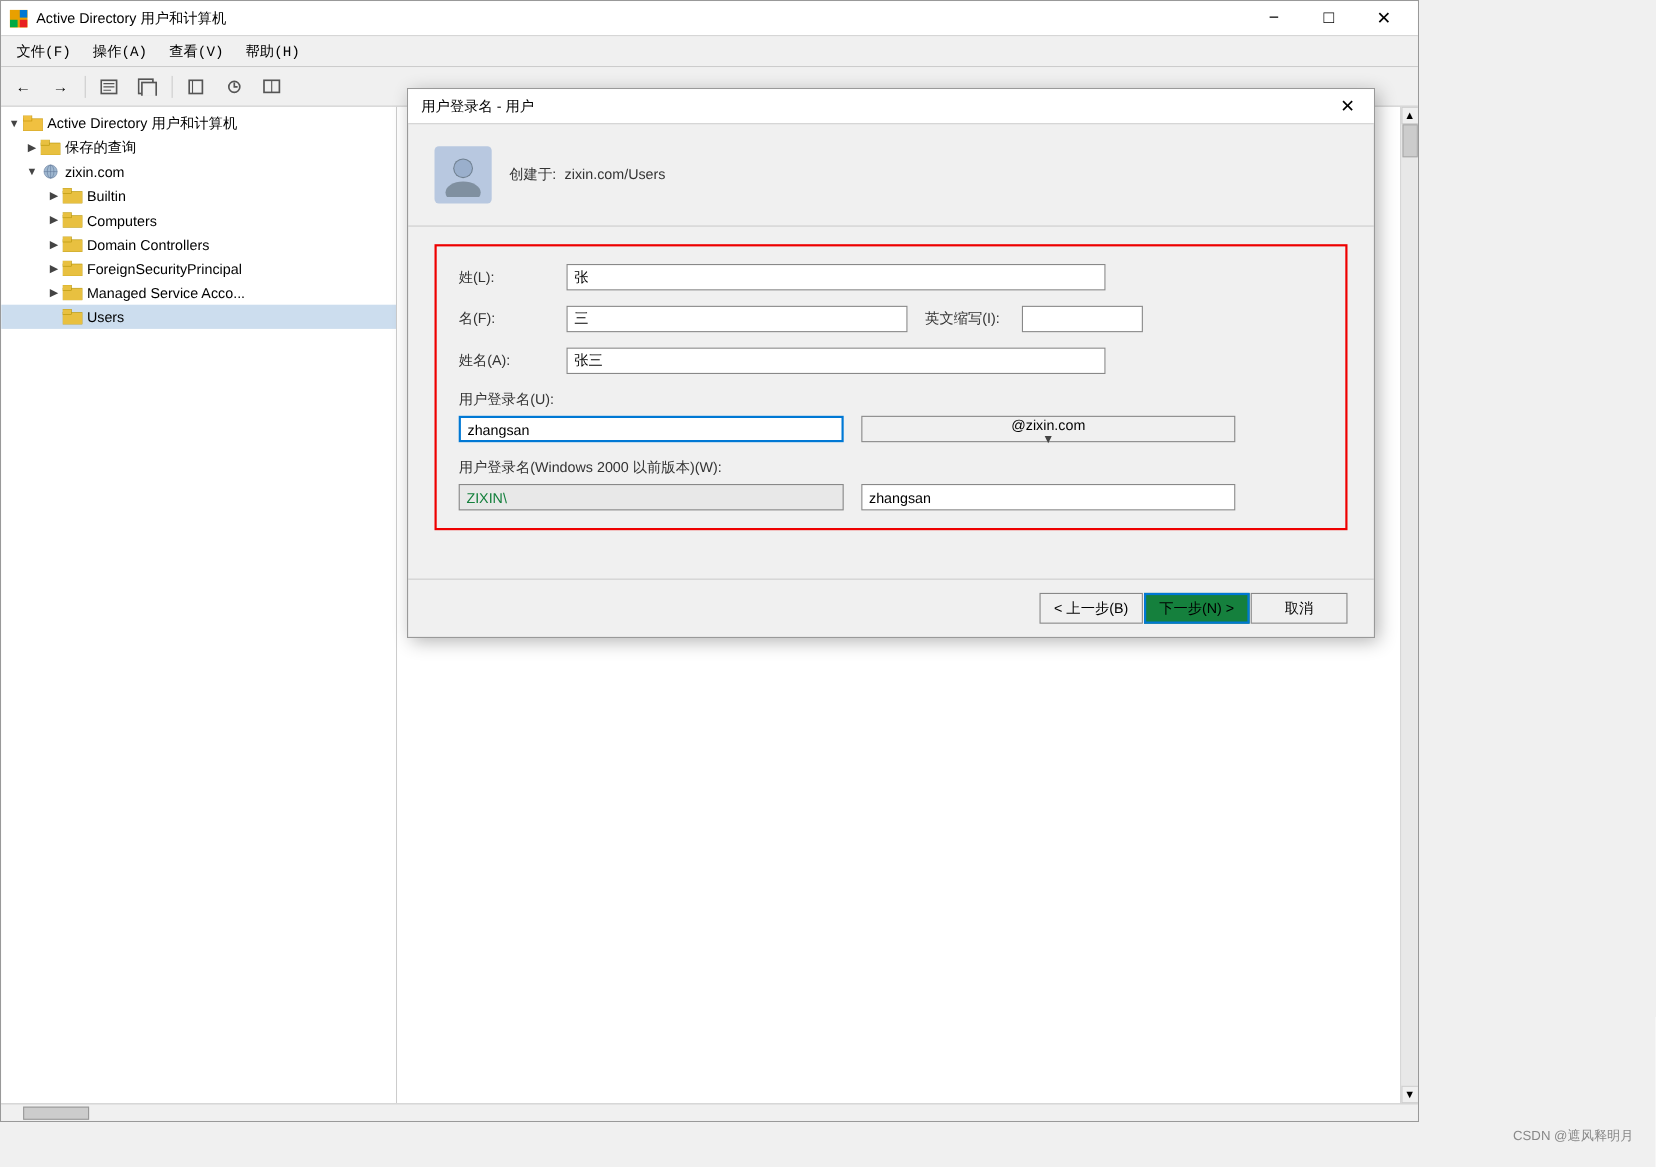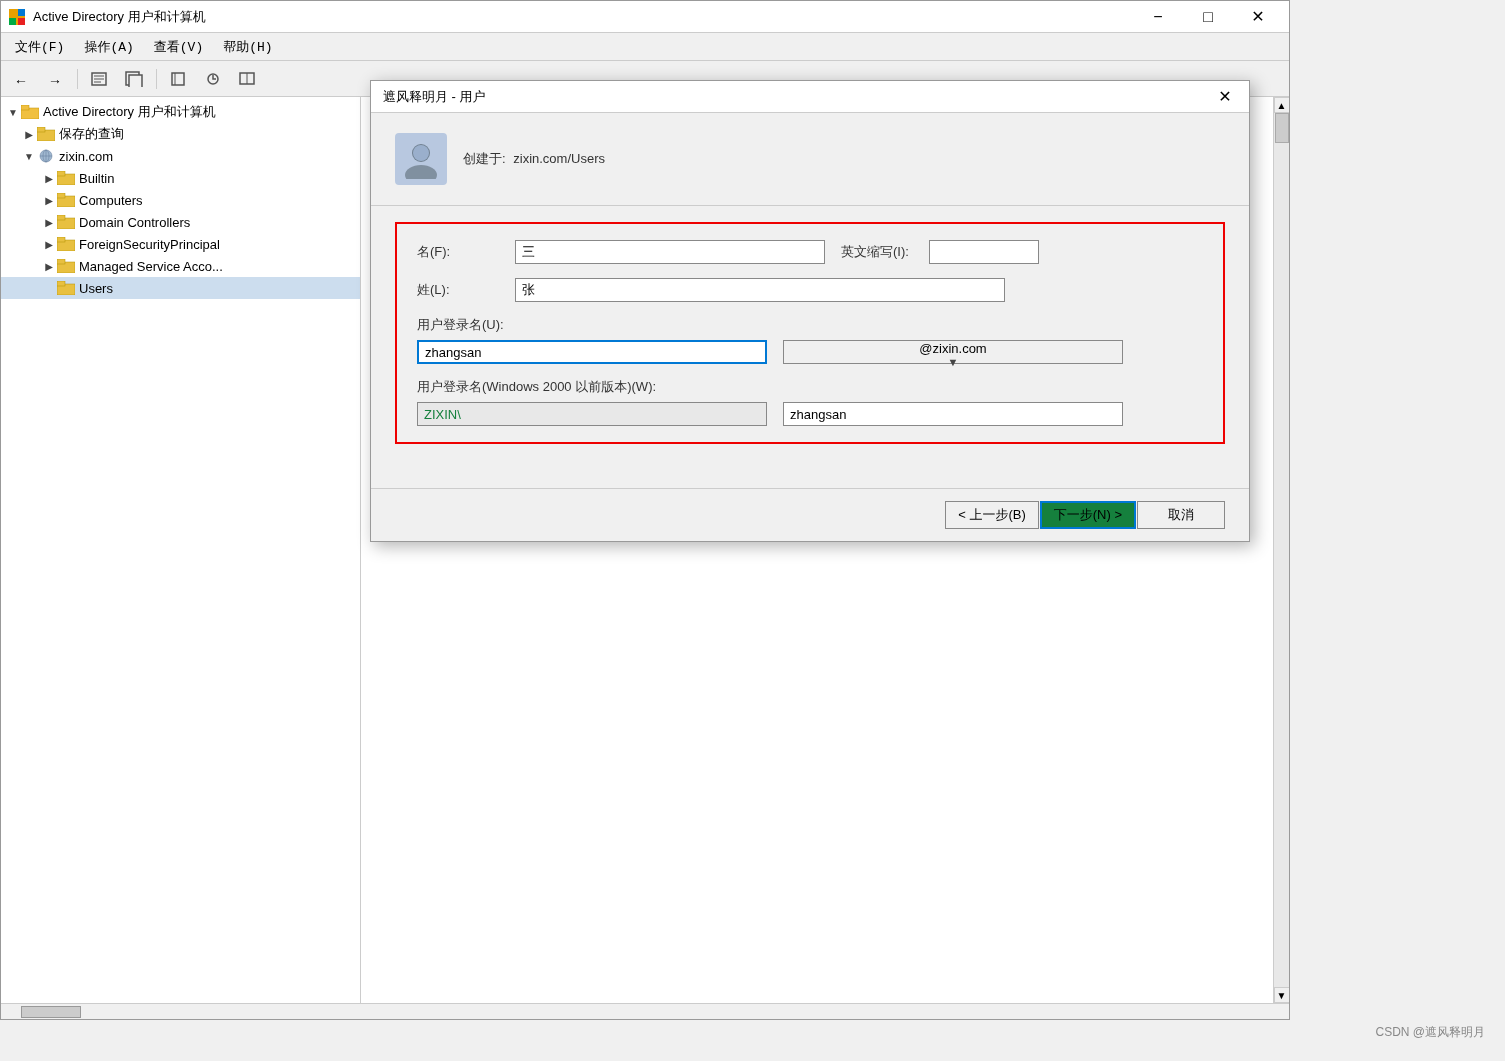--- a/index.html
+++ b/index.html
@@ -614,21 +614,21 @@
   </div>
 
   <div class="h-scroll">
     <div class="scroll-thumb-h"></div>
   </div>
 </div>
 
 <div class="dialog-overlay">
 
   <div class="dialog-title-bar">
-    <span class="dialog-title-text">遮风释明月 - 用户</span>
+    <span class="dialog-title-text">用户登录名 - 用户</span>
     <button class="dialog-close-btn">✕</button>
   </div>
 
   <div class="dialog-body">
 
     <div class="dialog-header-row">
       <div class="user-avatar">
         <svg width="40" height="40" viewBox="0 0 40 40">
           <circle cx="20" cy="14" r="9" fill="#708090"></circle>
           <ellipse cx="20" cy="36" rx="16" ry="10" fill="#8090a0"></ellipse>
@@ -640,31 +640,35 @@
         <span class="created-at-label">创建于:</span>
         <span class="created-at-value">zixin.com/Users</span>
       </div>
     </div>
 
     <div style="height:1px;background:#ccc;margin: 0 -24px;"></div>
 
     <div class="form-area">
 
       <div class="form-row">
+        <span class="form-label">姓(L):</span>
+        <input type="text" class="form-input input-last-name" value="张" style="">
+      </div>
+
+      <div class="form-row">
         <span class="form-label">名(F):</span>
         <input type="text" class="form-input input-first-name" value="三" style="">
         <span class="form-label" style="min-width:80px;margin-left:8px;">英文缩写(I):</span>
         <input type="text" class="form-input input-initials" value="" style="">
       </div>
 
       <div class="form-row">
-        <span class="form-label">姓(L):</span>
-        <input type="text" class="form-input input-last-name" value="张" style="">
-      </div>
-
+        <span class="form-label">姓名(A):</span>
+        <input type="text" class="form-input input-full-name" value="张三" style="">
+      </div>
 
       <div>
         <div class="section-label">用户登录名(U):</div>
         <div class="form-row" style="margin-top:6px;">
           <input type="text" class="form-input input-login" value="zhangsan" style="border: 2px solid rgb(0, 120, 212);">
           <div class="domain-dropdown" style="margin-left:8px;flex-direction:column;">
             <span class="domain-dropdown-text">@zixin.com</span>
             <span class="dropdown-arrow">▼</span>
           </div>
         </div>

